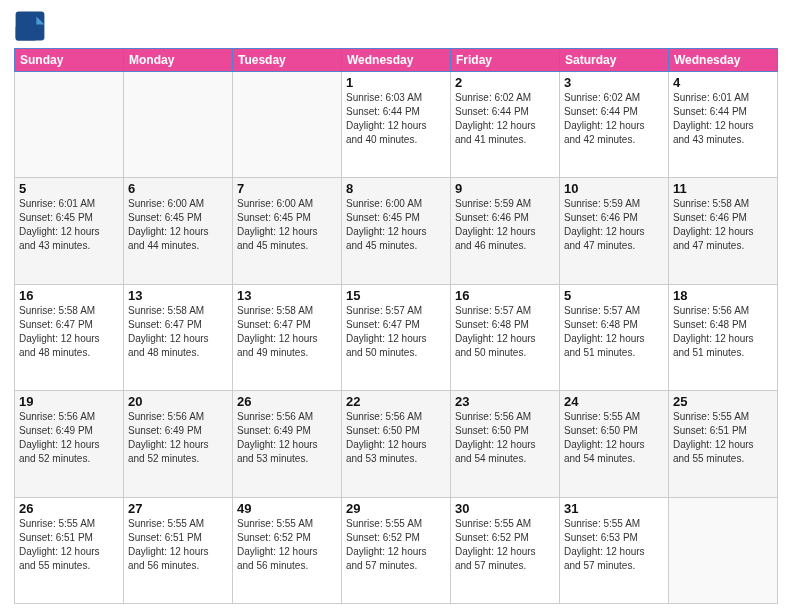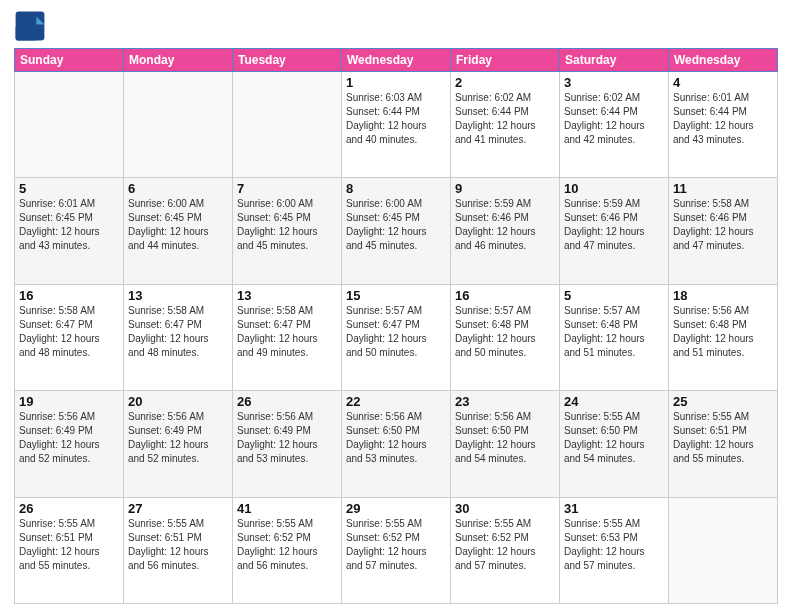--- a/index.html
+++ b/index.html
@@ -327,21 +327,21 @@
 and 55 minutes.</div>
           </td>
           <td>
             <span class="day-num">27</span>
             <div class="day-info" style="white-space: pre-line;">Sunrise: 5:55 AM
 Sunset: 6:51 PM
 Daylight: 12 hours
 and 56 minutes.</div>
           </td>
           <td>
-            <span class="day-num">41</span>
+            <span class="day-num">49</span>
             <div class="day-info" style="white-space: pre-line;">Sunrise: 5:55 AM
 Sunset: 6:52 PM
 Daylight: 12 hours
 and 56 minutes.</div>
           </td>
           <td>
             <span class="day-num">29</span>
             <div class="day-info" style="white-space: pre-line;">Sunrise: 5:55 AM
 Sunset: 6:52 PM
 Daylight: 12 hours

